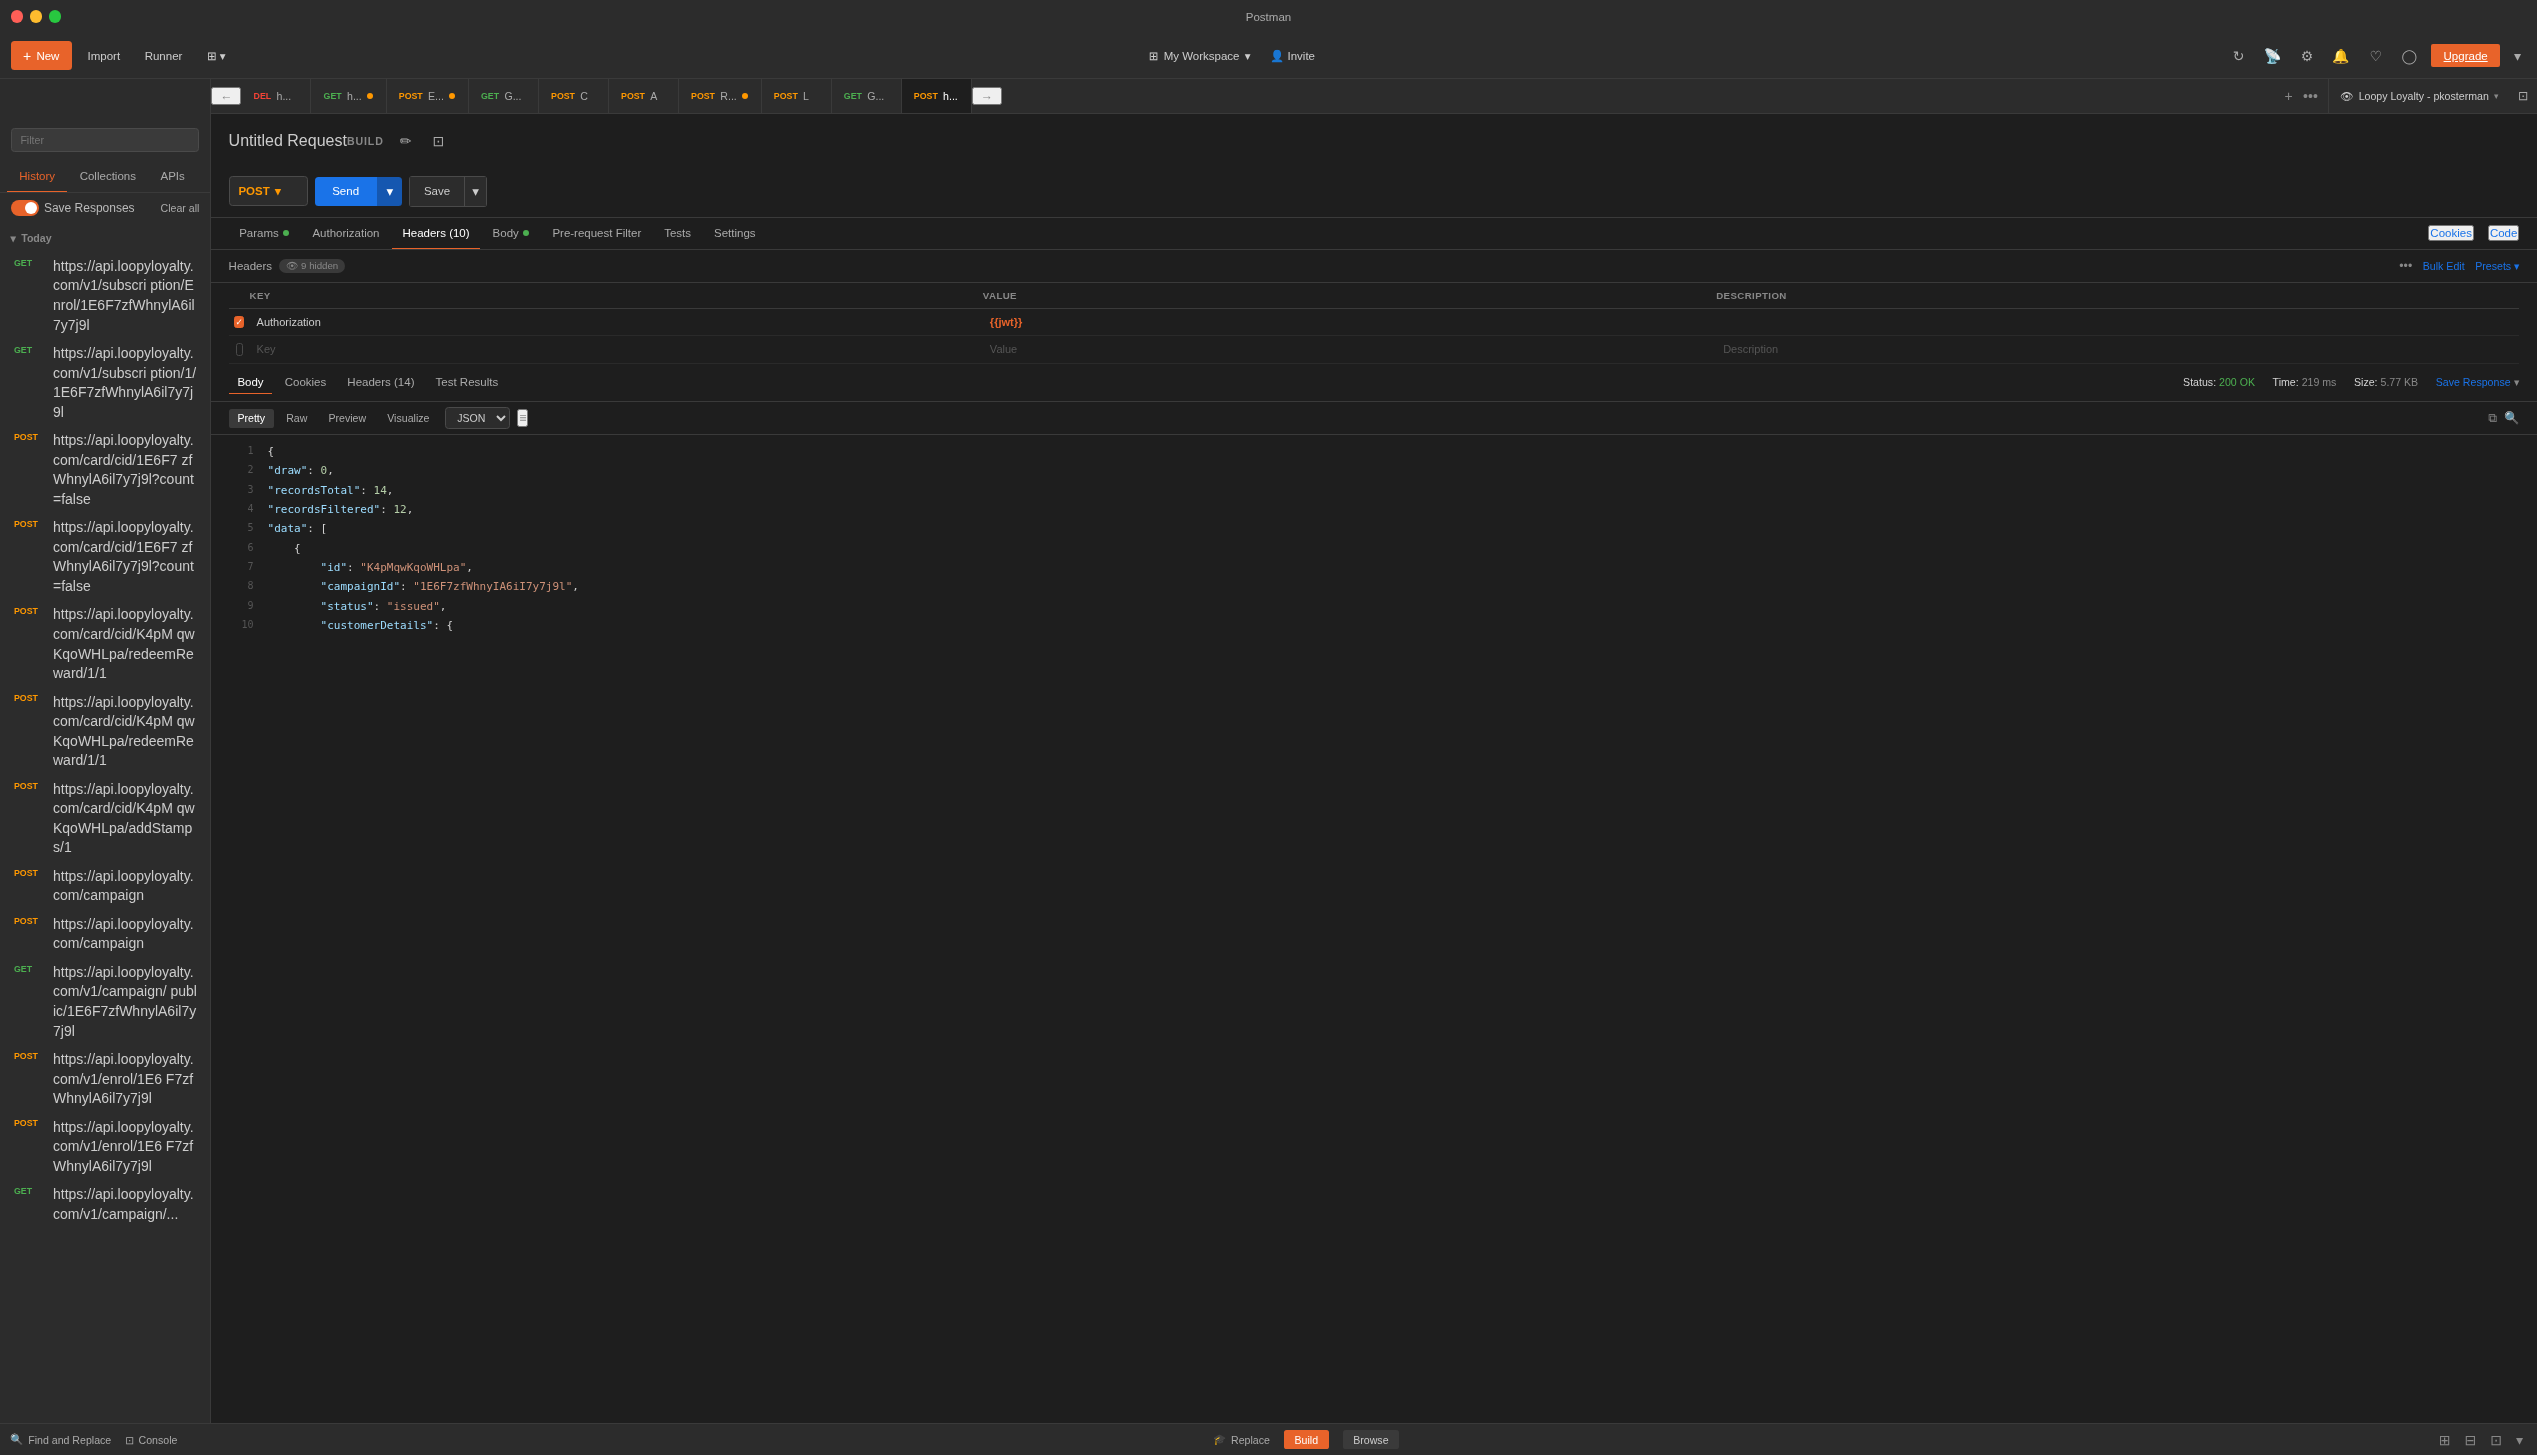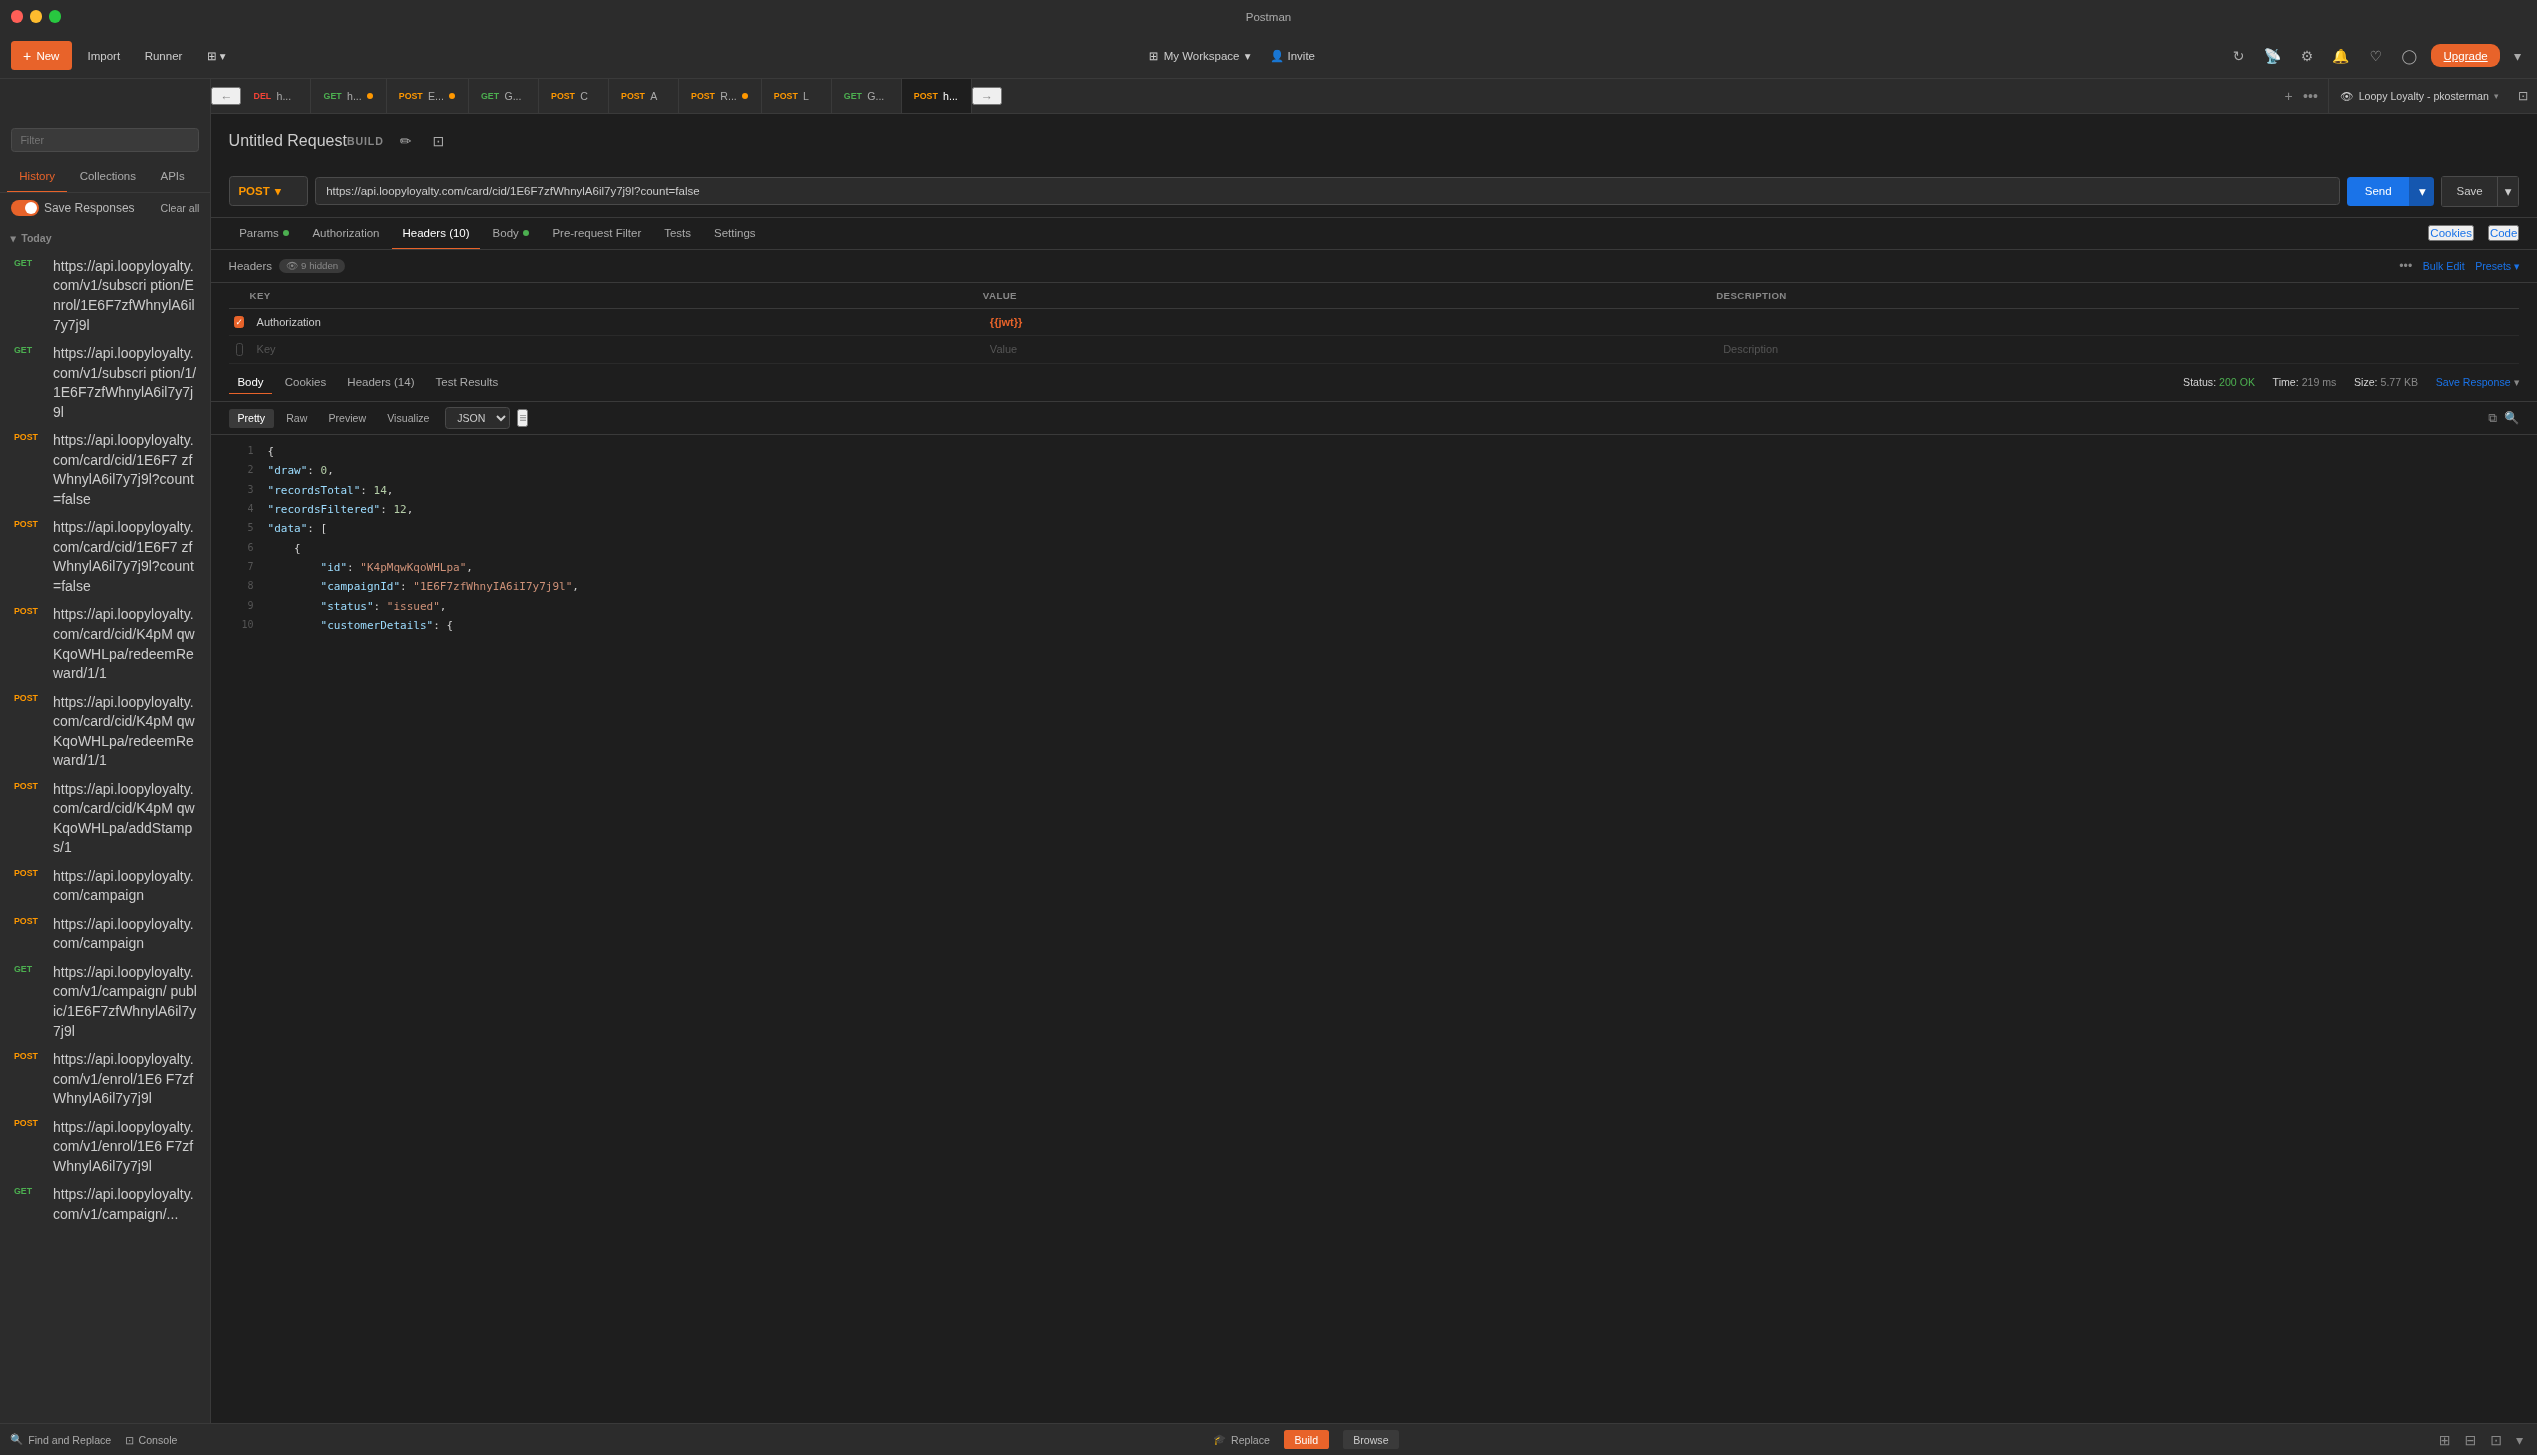--- a/index.html
+++ b/index.html
@@ -16,21 +16,21 @@
 
     
     .toolbar { background: #2c2c2c; height: 46px; display: flex; align-items: center; padding: 0 10.6px; gap: 7px; flex-shrink: 0; border-bottom: 0.9px solid #3a3a3a; }
     .btn-new { background: #e8632a; color: white; border: none; border-radius: 3.5px; padding: 6.2px 12.3px; font-size: 11.5px; cursor: pointer; display: flex; align-items: center; gap: 5.3px; font-weight: 500; }
     .btn-new .plus { font-size: 14px; font-weight: 300; }
     .btn-toolbar { background: transparent; color: #ccc; border: none; padding: 5.3px 8.8px; font-size: 11.5px; cursor: pointer; border-radius: 3.5px; }
     .toolbar-center { flex: 1; display: flex; justify-content: center; }
     .workspace-btn { background: transparent; color: #ccc; border: none; padding: 5.3px 10.6px; font-size: 11.5px; cursor: pointer; display: flex; align-items: center; gap: 5.3px; border-radius: 3.5px; }
     .toolbar-right { display: flex; align-items: center; gap: 8.8px; }
     .icon-btn { background: transparent; border: none; color: #aaa; cursor: pointer; padding: 5.3px; border-radius: 3.5px; font-size: 14px; }
-    .btn-upgrade { background: #e8632a; color: white; border: none; border-radius: 9px; padding: 5.3px 12.3px; font-size: 11.5px; cursor: pointer; text-decoration: underline; }
+    .btn-upgrade { background: #e8632a; color: white; border: none; border-radius: 2px; padding: 5.3px 12.3px; font-size: 11.5px; cursor: pointer; text-decoration: underline; }
 
     
     .main { display: flex; flex: 1; overflow: hidden; }
 
     
     .sidebar { width: 211px; background: #2c2c2c; display: flex; flex-direction: column; border-right: 0.9px solid #3a3a3a; flex-shrink: 0; }
     .sidebar-search { padding: 8.8px 10.6px; }
     .sidebar-search input { width: 100%; background: #3a3a3a; border: 0.9px solid #4a4a4a; border-radius: 3.5px; padding: 5.3px 8.8px; color: #ccc; font-size: 10.6px; outline: none; margin-top: 40px; }
     .sidebar-tabs { display: flex; border-bottom: 0.9px solid #3a3a3a; padding: 0 7px; }
     .sidebar-tab { padding: 8.8px 12.3px; font-size: 11.5px; color: #aaa; cursor: pointer; border-bottom: 1.8px solid transparent; }
@@ -351,21 +351,20 @@
           <span class="build-label">BUILD</span>
           <button class="icon-btn">✏</button>
           <button class="icon-btn">⊡</button>
         </div>
       </div>
       <div class="request-row">
         <div class="method-select">
           <span>POST</span>
           <span>▾</span>
         </div>
-        <input class="url-input" type="text" value="https://api.loopyloyalty.com/card/cid/1E6F7zfWhnylA6il7y7j9l?count=false" style="">
         <div class="send-btn-wrap">
           <button class="send-btn">Send</button>
           <button class="send-dropdown">▾</button>
         </div>
         <div class="save-btn-wrap">
           <button class="save-btn">Save</button>
           <button class="save-dropdown">▾</button>
         </div>
       </div>
     </div>

